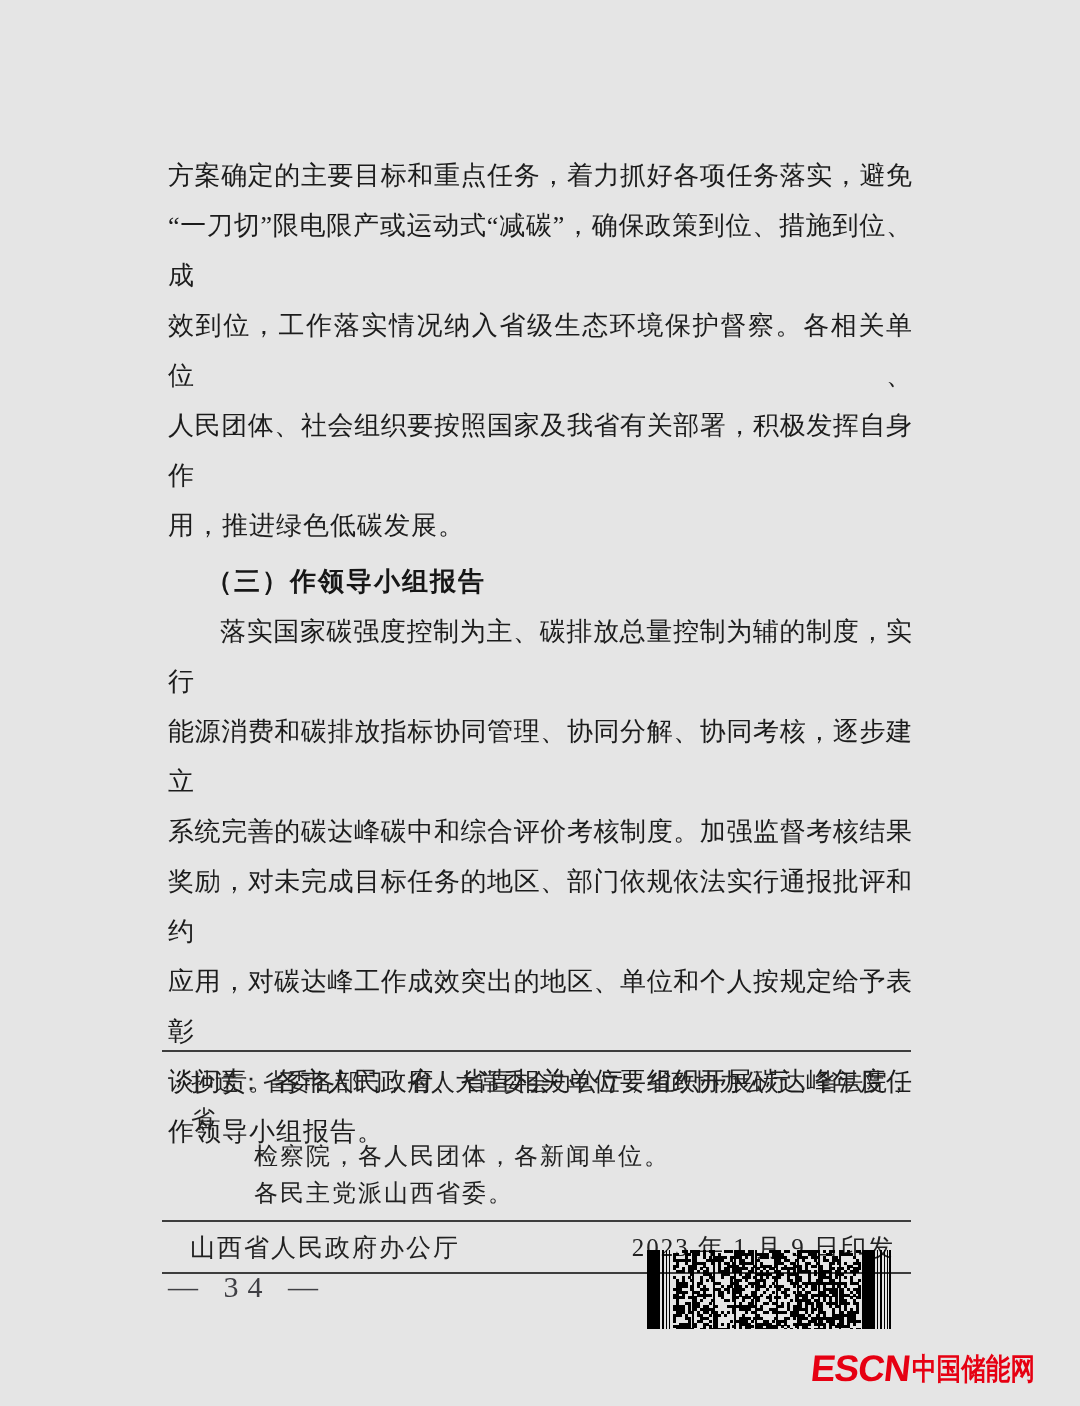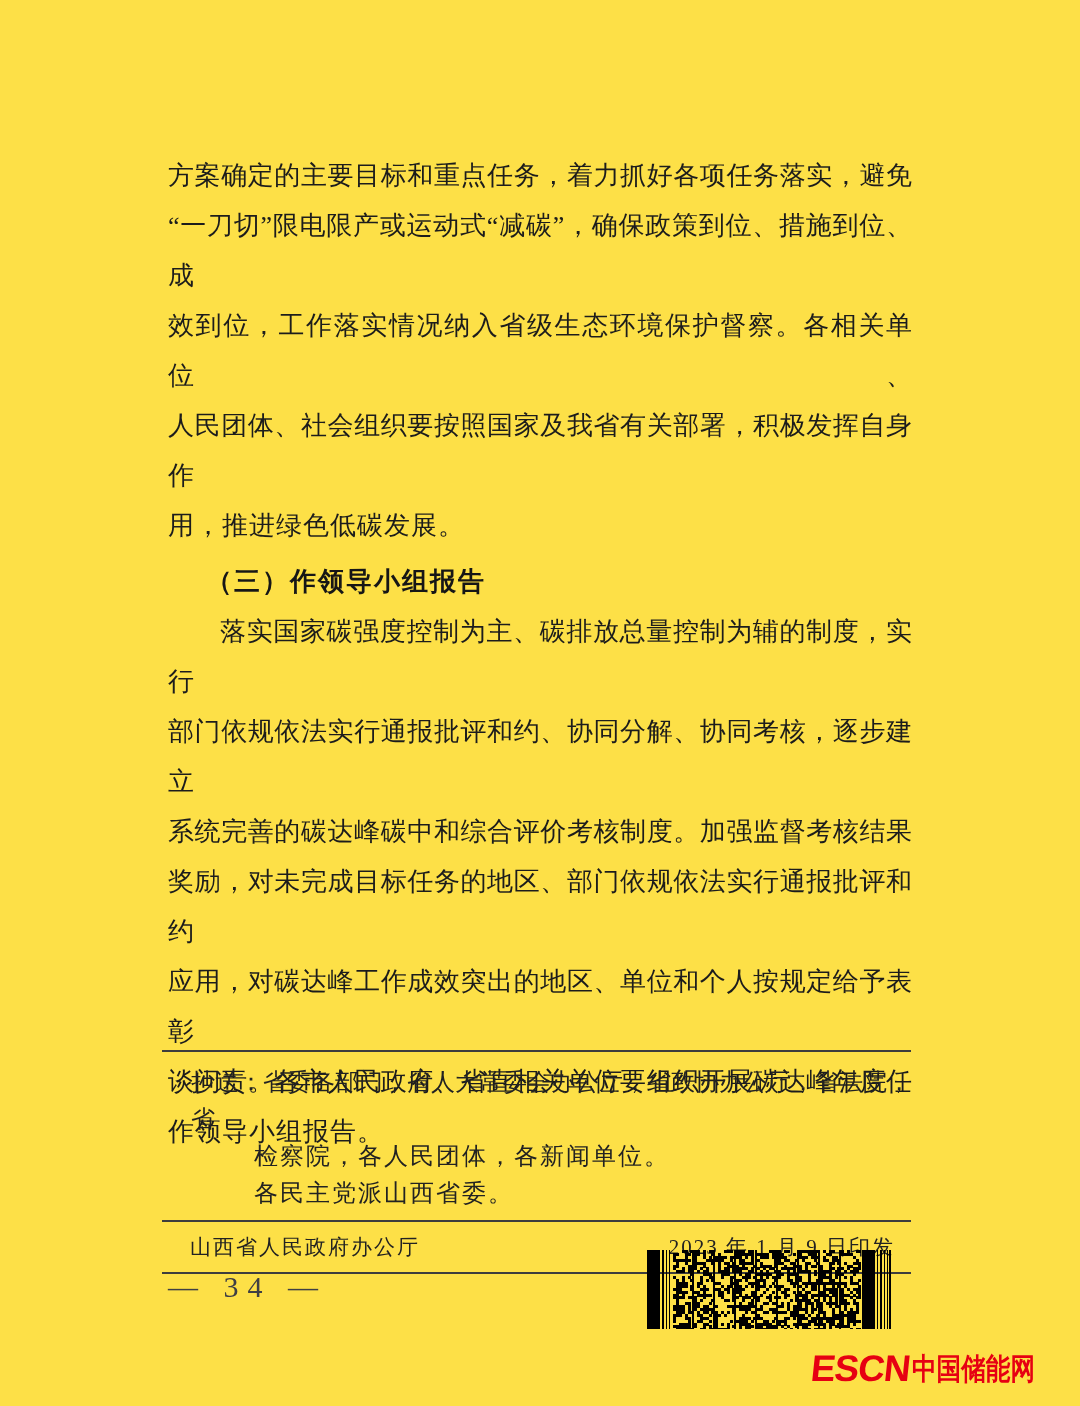--- a/index.html
+++ b/index.html
@@ -1,20 +1,20 @@
 <!DOCTYPE html>
 <html><head>
 <meta charset="utf-8">
 <style>
   html,body{margin:0;padding:0;background:#ffffff;}
   .page{
     position:relative;
     width:1080px;
     height:1406px;
-    background:#fde047;
+    background:#e5e5e5;
     overflow:hidden;
     font-family:"Liberation Serif","DejaVu Serif",serif;
     color:#1c1c1c;
   }
   
   .body-text{
     position:absolute;
     left:168px; top:151px;
     width:744px;
   }
@@ -61,21 +61,21 @@
   }
   .cc-cont{ padding-left:92px; letter-spacing:2px; }
   .issue-row{
     border-top:2px solid #3d3d3d;
     border-bottom:2px solid #3d3d3d;
     display:flex;
     justify-content:space-between;
     align-items:center;
     height:50px;
     padding:0 16px 0 28px;
-    font-size:21px;
+    font-size:25px;
     letter-spacing:2px;
     color:#222;
   }
   
   .page-number{
     position:absolute;
     left:168px; top:1248px;
     font-size:30px;
     letter-spacing:9px;
     color:#3f3f44;
@@ -122,21 +122,21 @@
   <main class="body-text">
     <div class="line j">方案确定的主要目标和重点任务，着力抓好各项任务落实，避免</div>
     <div class="line j">“一刀切”限电限产或运动式“减碳”，确保政策到位、措施到位、成</div>
     <div class="line j">效到位，工作落实情况纳入省级生态环境保护督察。各相关单位、</div>
     <div class="line j">人民团体、社会组织要按照国家及我省有关部署，积极发挥自身作</div>
     <div class="line">用，推进绿色低碳发展。</div>
 
     <h3 class="heading">（三）作领导小组报告</h3>
 
     <div class="line j indent">落实国家碳强度控制为主、碳排放总量控制为辅的制度，实行</div>
-    <div class="line j">部门依规依法实行通报批评和约、协同分解、协同考核，逐步建立</div>
+    <div class="line j">能源消费和碳排放指标协同管理、协同分解、协同考核，逐步建立</div>
     <div class="line j">系统完善的碳达峰碳中和综合评价考核制度。加强监督考核结果</div>
     <div class="line j">奖励，对未完成目标任务的地区、部门依规依法实行通报批评和约</div>
     <div class="line j">应用，对碳达峰工作成效突出的地区、单位和个人按规定给予表彰</div>
     <div class="line j">谈问责。各市人民政府、省直相关单位要组织开展碳达峰年度任</div>
     <div class="line">作领导小组报告。</div>
   </main>
 
   <section class="cc-box">
     <div class="cc-lines">
       <div class="cc-line cc-first">抄送：省委各部门，省人大常委会办公厅，省政协办公厅，省法院，省</div>

